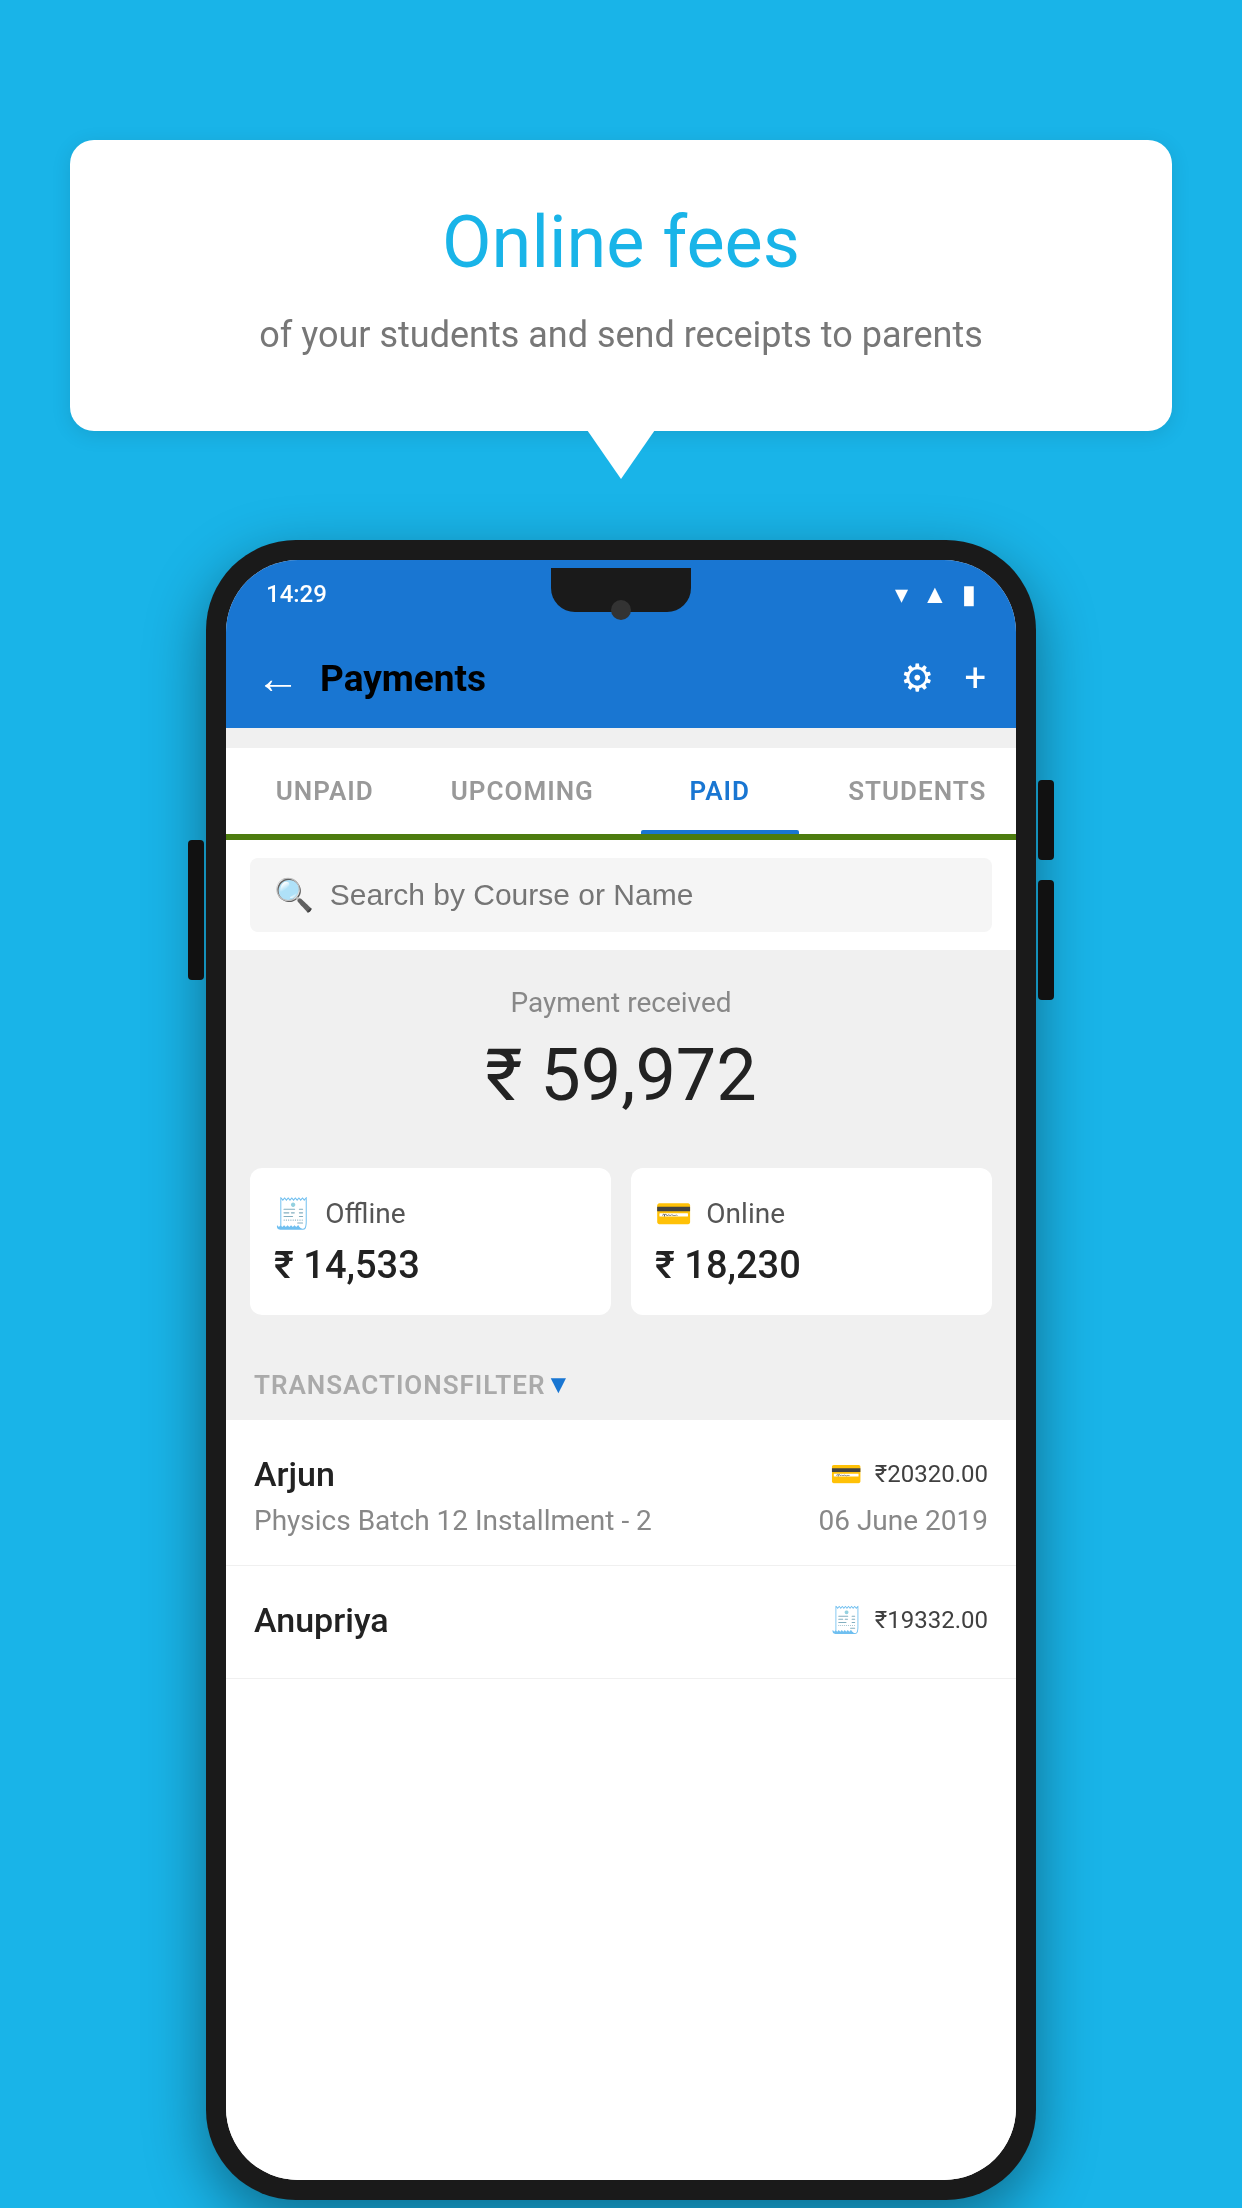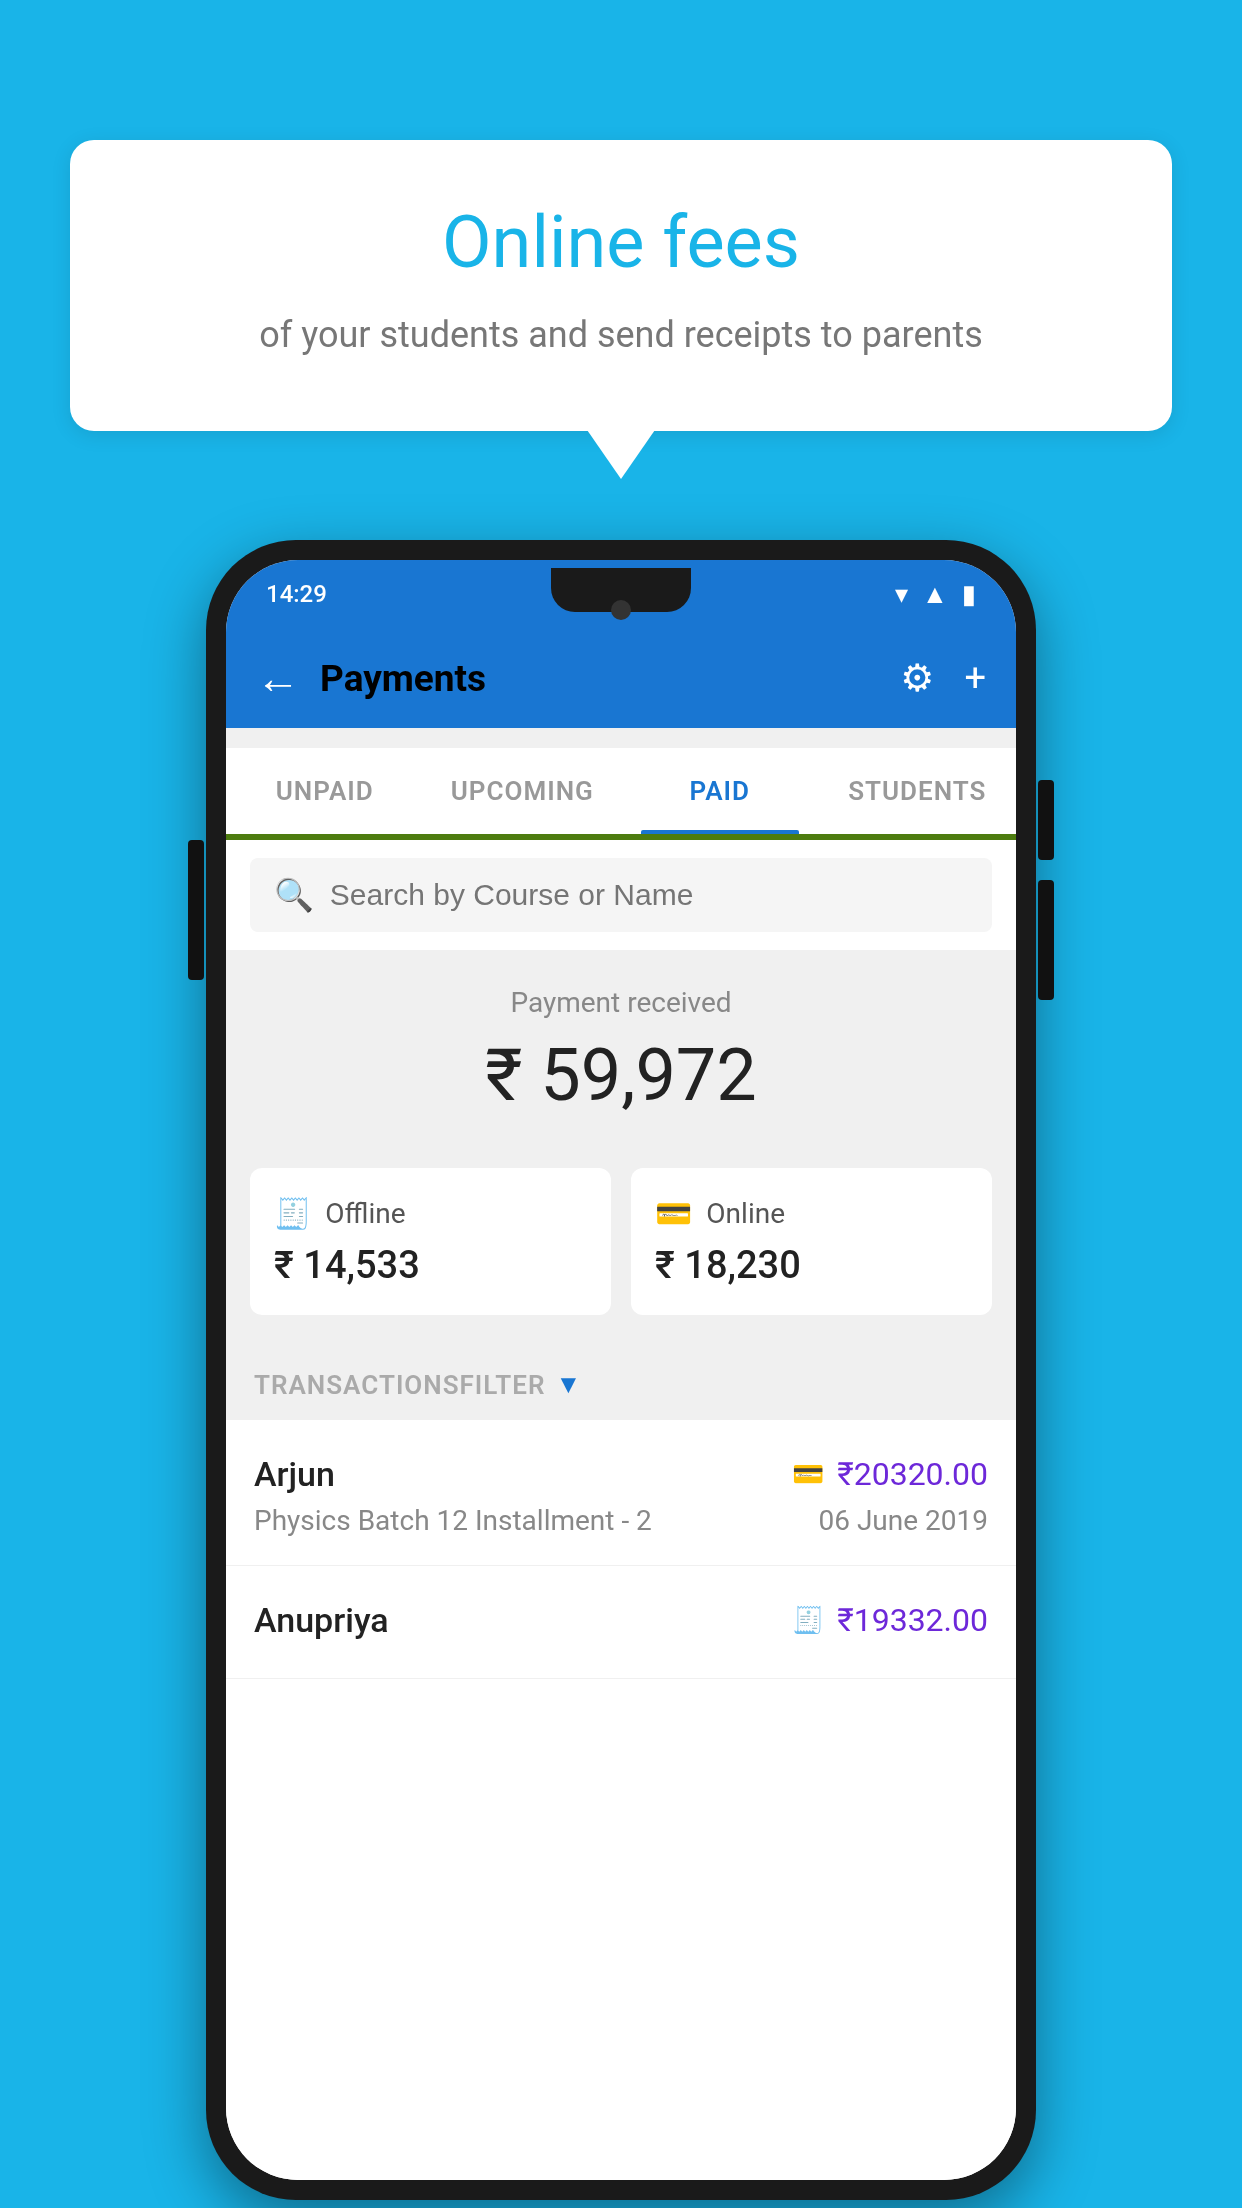--- a/index.html
+++ b/index.html
@@ -287,21 +287,20 @@
     }
     .transactions-label {
       font-size: 26px;
       color: #aaa;
       font-weight: 600;
       letter-spacing: 1px;
     }
     .filter-button {
       display: flex;
       align-items: center;
-      gap: 10px;
       cursor: pointer;
     }
     .filter-label {
       font-size: 26px;
       color: #aaa;
       font-weight: 600;
       letter-spacing: 1px;
     }
     .filter-icon {
       color: #1976d2;
@@ -333,22 +332,22 @@
     .transaction-amount-row {
       display: flex;
       align-items: center;
       gap: 12px;
     }
     .transaction-icon {
       color: #666;
       font-size: 26px;
     }
     .transaction-amount {
-      font-size: 32px;
-      color: #6d28d9;
+      font-size: 24px;
+      color: #404040;
     }
     .transaction-bottom {
       display: flex;
       justify-content: space-between;
       align-items: center;
     }
     .transaction-course {
       font-size: 28px;
       color: #888;
     }

